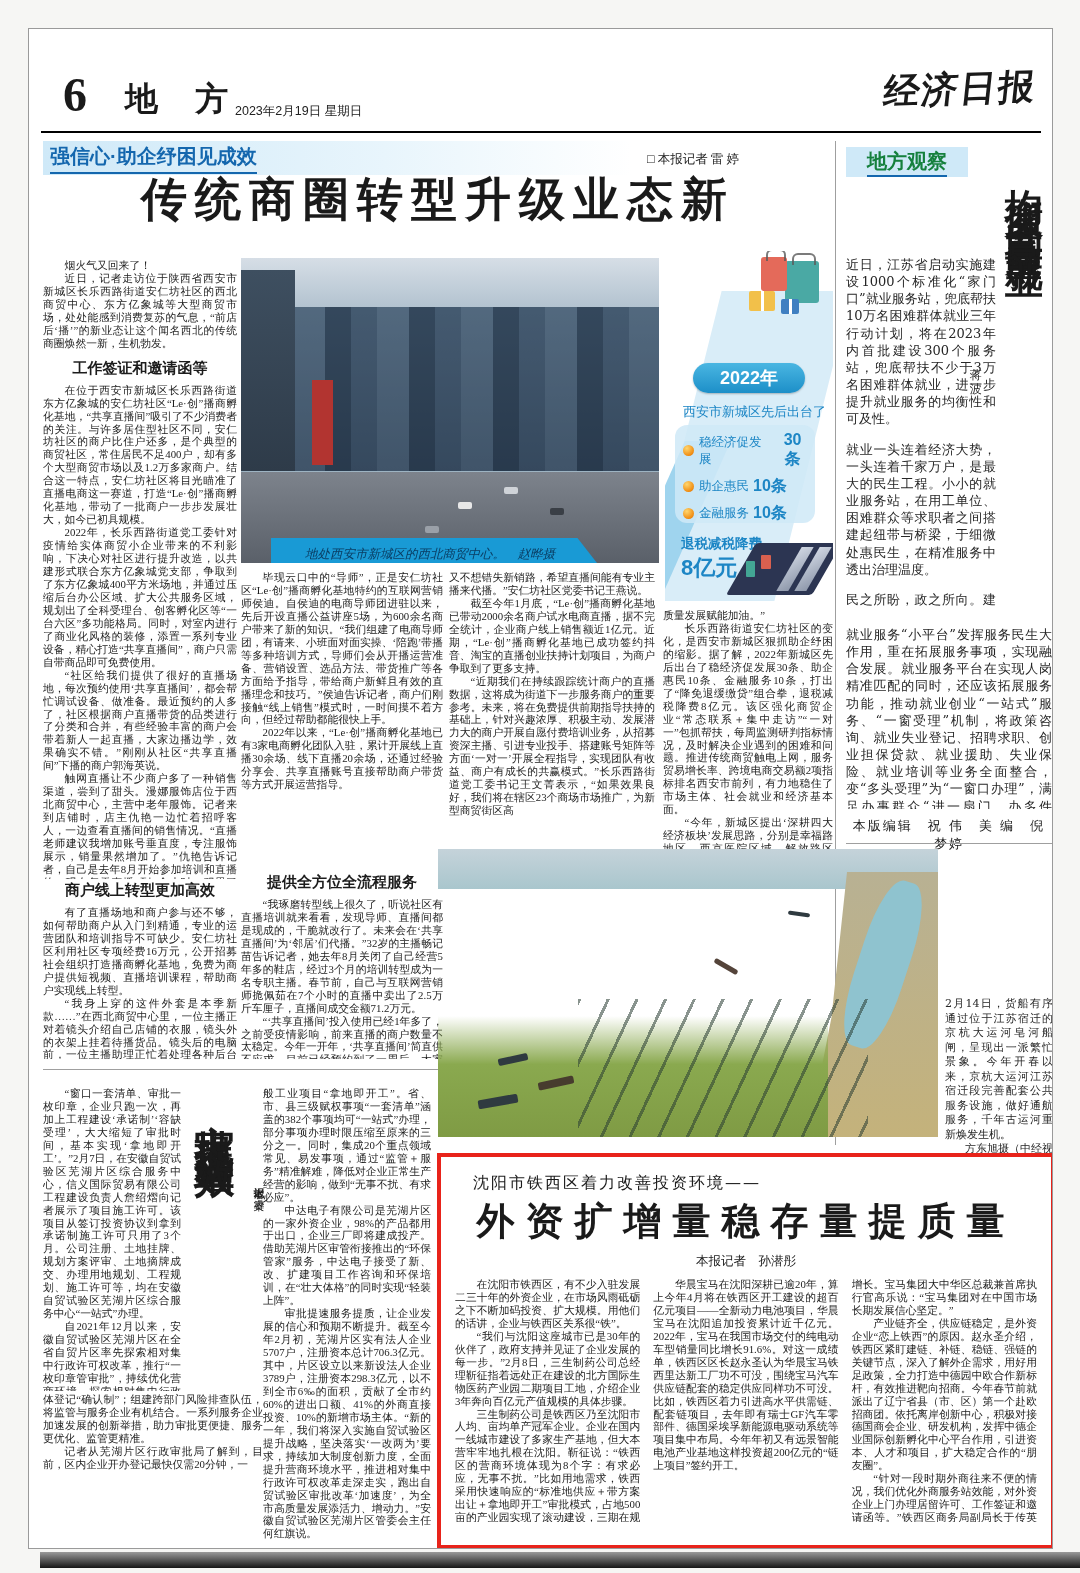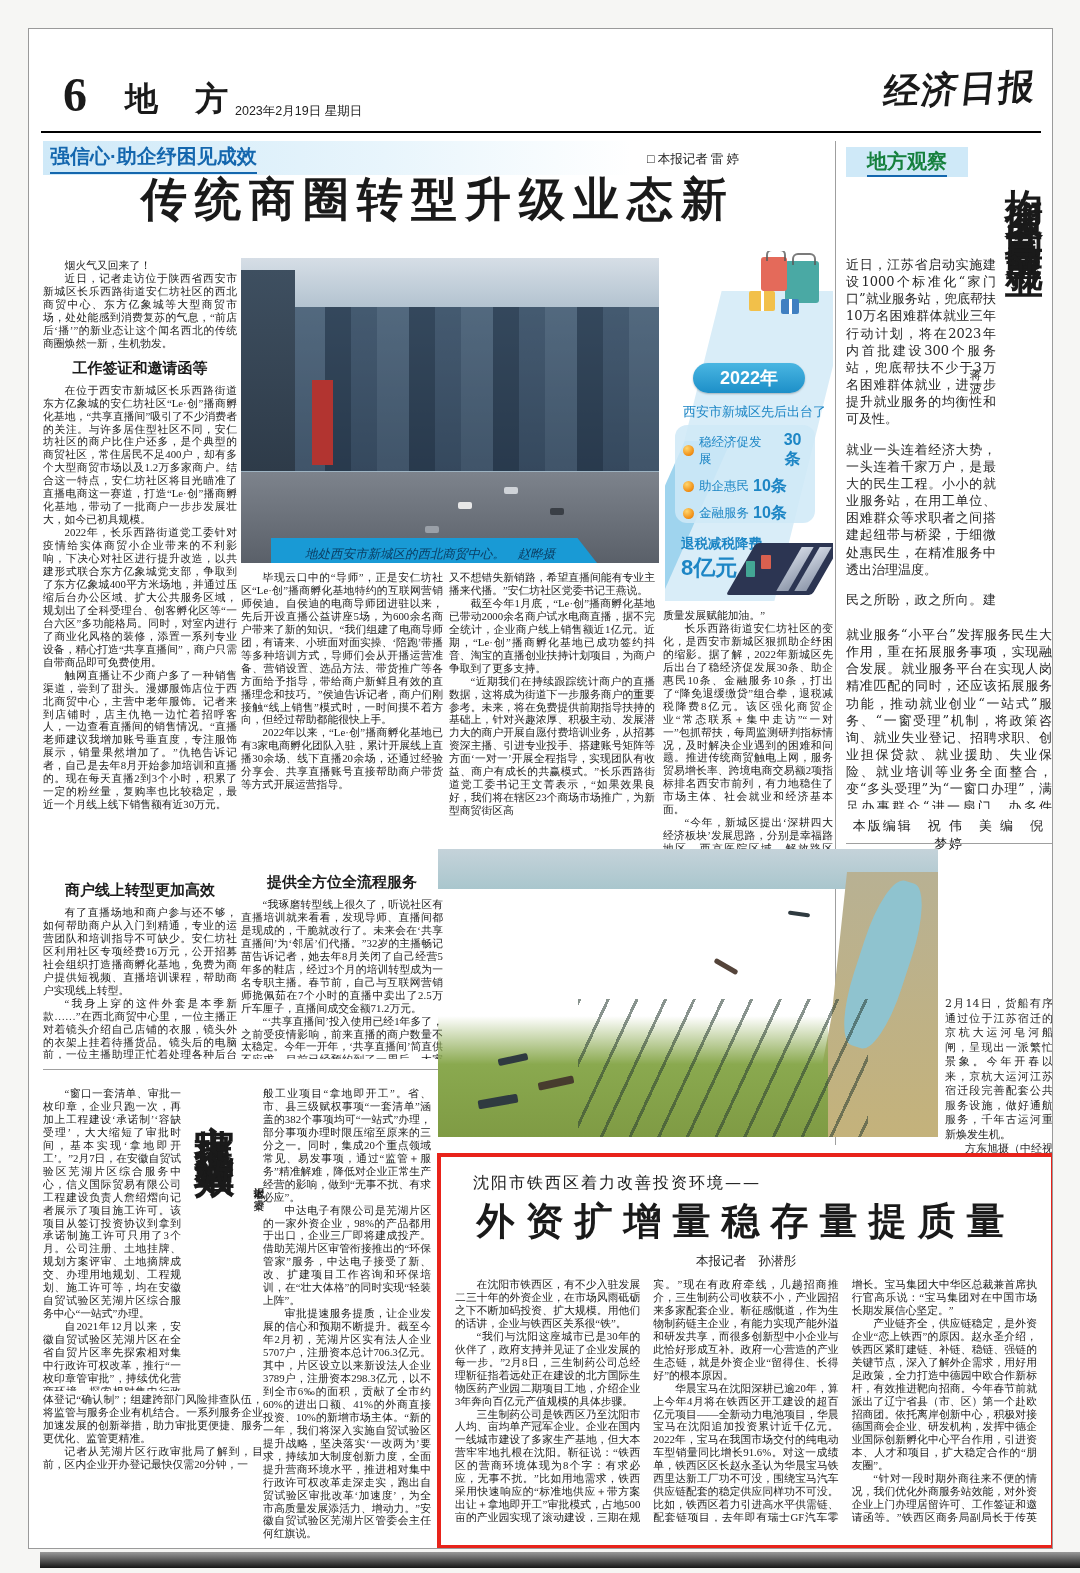--- a/index.html
+++ b/index.html
@@ -119,20 +119,21 @@
 
   <div class="abs t clip" style="left:14px;top:230px;width:194px;height:620px;">
     <div>
         <p>烟火气又回来了！</p>
         <p>近日，记者走访位于陕西省西安市新城区长乐西路街道安仁坊社区的西北商贸中心、东方亿象城等大型商贸市场，处处能感到消费复苏的气息，“前店后‘播’”的新业态让这个闻名西北的传统商圈焕然一新，生机勃发。</p>
       </div>
     <h3 class="subhead">工作签证和邀请函等</h3>
     <div>
         <p>在位于西安市新城区长乐西路街道东方亿象城的安仁坊社区“Le·创”播商孵化基地，“共享直播间”吸引了不少消费者的关注。与许多居住型社区不同，安仁坊社区的商户比住户还多，是个典型的商贸社区，常住居民不足400户，却有多个大型商贸市场以及1.2万多家商户。结合这一特点，安仁坊社区将目光瞄准了直播电商这一赛道，打造“Le·创”播商孵化基地，带动了一批商户一步步发展壮大，如今已初具规模。</p>
         <p>2022年，长乐西路街道党工委针对疫情给实体商贸小企业带来的不利影响，下决心对社区进行提升改造，以共建形式联合东方亿象城党支部，争取到了东方亿象城400平方米场地，并通过压缩后台办公区域、扩大公共服务区域，规划出了全科受理台、创客孵化区等“一台六区”多功能格局。同时，对室内进行了商业化风格的装修，添置一系列专业设备，精心打造“共享直播间”，商户只需自带商品即可免费使用。</p>
+        <p>“社区给我们提供了很好的直播场地，每次预约使用‘共享直播间’，都会帮忙调试设备、做准备。最近预约的人多了，社区根据商户直播带货的品类进行了分类和合并，有些经验丰富的商户会带着新人一起直播，大家边播边学，效果确实不错。”刚刚从社区“共享直播间”下播的商户郭海英说。</p>
         <p>触网直播让不少商户多了一种销售渠道，尝到了甜头。漫娜服饰店位于西北商贸中心，主营中老年服饰。记者来到店铺时，店主仇艳一边忙着招呼客人，一边查看直播间的销售情况。“直播老师建议我增加账号垂直度，专注服饰展示，销量果然增加了。”仇艳告诉记者，自己是去年8月开始参加培训和直播的。现在每天直播2到3个小时，积累了一定的粉丝量，复购率也比较稳定，最近一个月线上线下销售额有近30万元。</p>
       </div>
   </div>
   <div class="abs t clip" style="left:14px;top:852px;width:194px;height:178px;">
     <h3 class="subhead" style="margin-top:0;">商户线上转型更加高效</h3>
     <div>
         <p>有了直播场地和商户参与还不够，如何帮助商户从入门到精通，专业的运营团队和培训指导不可缺少。安仁坊社区利用社区专项经费16万元，公开招募社会组织打造播商孵化基地，免费为商户提供短视频、直播培训课程，帮助商户实现线上转型。</p>
         <p>“我身上穿的这件外套是本季新款……”在西北商贸中心里，一位主播正对着镜头介绍自己店铺的衣服，镜头外的衣架上挂着待播货品。镜头后的电脑前，一位主播助理正忙着处理各种后台信息。</p>
       </div>
   </div>
@@ -267,21 +268,20 @@
     <div class="kicker" style="margin:4px 0 2px 18px;">沈阳市铁西区着力改善投资环境——</div>
     <div class="bighead2">外资扩增量稳存量提质量</div>
     <div class="byline-c" style="margin:6px 0 8px 0;font-family:Liberation Serif, serif;">本报记者　孙潜彤</div>
     <div class="cols3">
       <div class="t">
           <p>在沈阳市铁西区，有不少入驻发展二三十年的外资企业，在市场风雨砥砺之下不断加码投资、扩大规模。用他们的话讲，企业与铁西区关系很“铁”。</p>
           <p>“我们与沈阳这座城市已是30年的伙伴了，政府支持并见证了企业发展的每一步。”2月8日，三生制药公司总经理靳征指着远处正在建设的北方国际生物医药产业园二期项目工地，介绍企业3年奔向百亿元产值规模的具体步骤。</p>
           <p>三生制药公司是铁西区乃至沈阳市人均、亩均单产冠军企业。企业在国内一线城市建设了多家生产基地，但大本营牢牢地扎根在沈阳。靳征说：“铁西区的营商环境体现为8个字：有求必应，无事不扰。”比如用地需求，铁西采用快速响应的“标准地供应＋带方案出让＋拿地即开工”审批模式，占地500亩的产业园实现了滚动建设，三期在规划，二期在建设，一期已经获得生产许可。</p>
         </div>
       <div class="t">
-          <p class="ni">宾。”现在有政府牵线，几趟招商推介，三生制药公司收获不小，产业园招来多家配套企业。靳征感慨道，作为生物制药链主企业，有能力实现产能外溢和研发共享，而很多创新型中小企业与此恰好形成互补。政府一心营造的产业生态链，就是外资企业“留得住、长得好”的根本原因。</p>
           <p>华晨宝马在沈阳深耕已逾20年，算上今年4月将在铁西区开工建设的超百亿元项目——全新动力电池项目，华晨宝马在沈阳追加投资累计近千亿元。2022年，宝马在我国市场交付的纯电动车型销量同比增长91.6%。对这一成绩单，铁西区区长赵永圣认为华晨宝马铁西里达新工厂功不可没，围绕宝马汽车供应链配套的稳定供应同样功不可没。比如，铁西区着力引进高水平供需链、配套链项目，去年即有瑞士GF汽车零部件、德国采埃孚新能源电驱动系统等项目集中布局。今年年初又有远景智能电池产业基地这样投资超200亿元的“链上项目”签约开工。</p>
         </div>
       <div class="t">
           <p class="ni">增长。宝马集团大中华区总裁兼首席执行官高乐说：“宝马集团对在中国市场长期发展信心坚定。”</p>
           <p>产业链齐全，供应链稳定，是外资企业“恋上铁西”的原因。赵永圣介绍，铁西区紧盯建链、补链、稳链、强链的关键节点，深入了解外企需求，用好用足政策，全力打造中德园中欧合作新标杆，有效推进靶向招商。今年春节前就派出了辽宁省县（市、区）第一个赴欧招商团。依托离岸创新中心，积极对接德国商会企业、研发机构，发挥中德企业国际创新孵化中心平台作用，引进资本、人才和项目，扩大稳定合作的“朋友圈”。</p>
           <p>“针对一段时期外商往来不便的情况，我们优化外商服务站效能，对外资企业上门办理居留许可、工作签证和邀请函等。”铁西区商务局副局长于传英介绍，区政府的各级工作专班为企业提供定制化服务，到企业现场跑动是常态。</p>
         </div>
     </div>
   </div>
 

